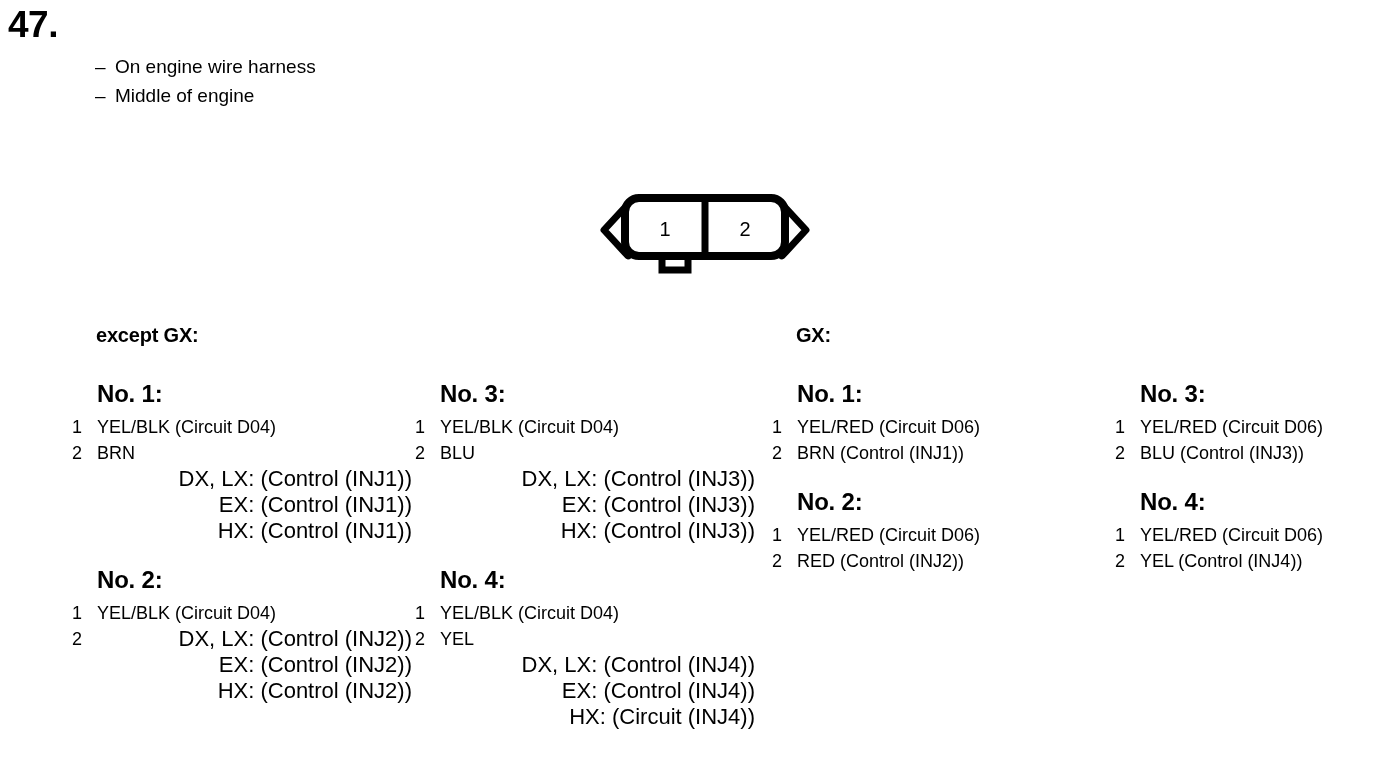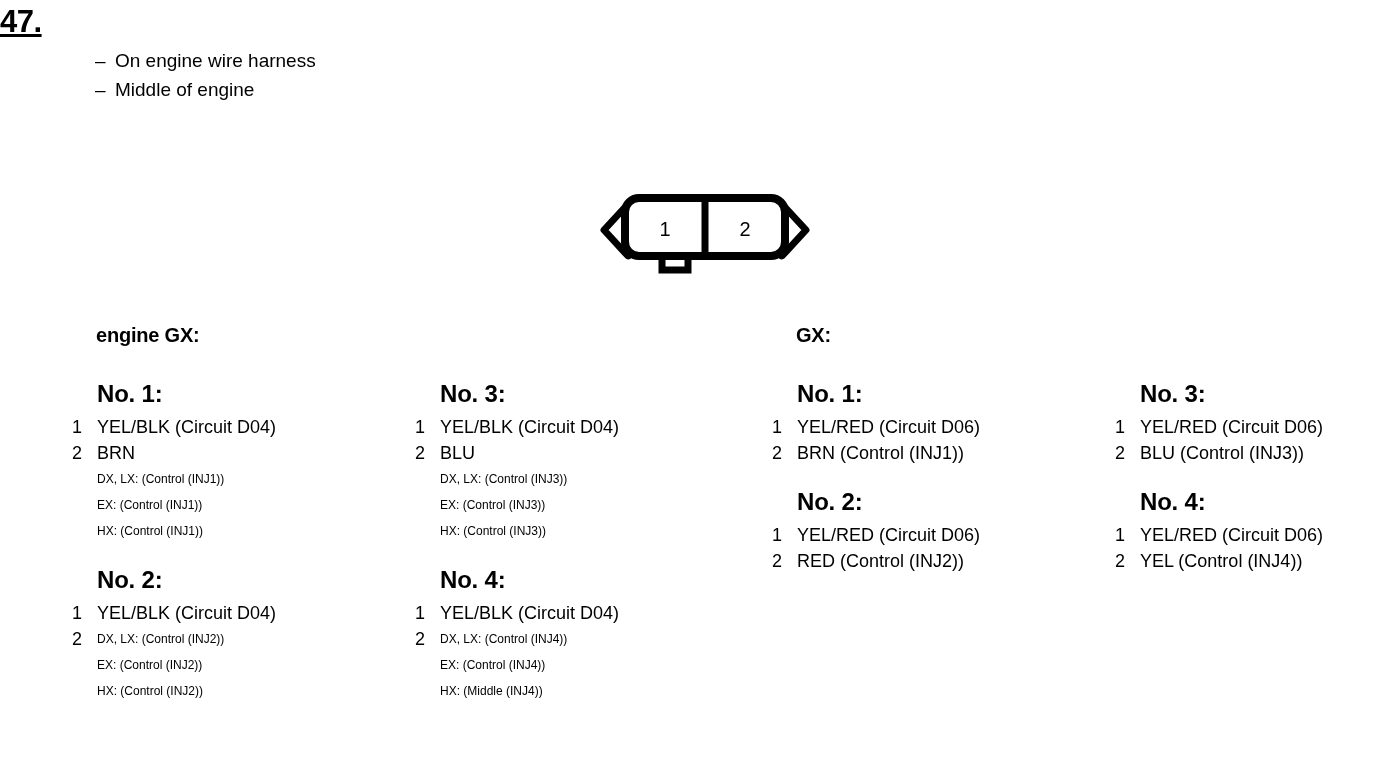--- a/index.html
+++ b/index.html
@@ -22,27 +22,26 @@
     left: 0;
     top: 0;
     width: 1392px;
   }
   #title-row {
     display: flex;
     align-items: baseline;
     padding-top: 4px;
   }
   #entry-number {
-    font-size: 31px;
+    font-size: 37px;
     font-weight: bold;
     width: 82px;
-    padding-left: 0;
+    padding-left: 8px;
     box-sizing: border-box;
     letter-spacing: -0.5px;
-    text-decoration: underline;
   }
   #entry-title {
     font-size: 31px;
     font-weight: bold;
     letter-spacing: -0.3px;
   }
   #attr-list {
     margin-top: 6px;
     padding-left: 95px;
   }
@@ -100,23 +99,24 @@
     font-size: 18px;
     line-height: 26px;
     white-space: nowrap;
   }
   .pin-number {
     width: 25px;
     flex: 0 0 25px;
   }
   .pin-body { flex: 1 1 auto; }
   .pin-detail {
-    font-size: 12px;
+    font-size: 22px;
     line-height: 26px;
     white-space: nowrap;
+    text-align: right;
   }
 </style>
 </head>
 <body>
 
 <div id="title-block">
   <div id="title-row">
     <div id="entry-number">47.</div>
   </div>
   <div id="attr-list">
@@ -140,21 +140,21 @@
 
     <rect x="25" y="8" width="160" height="58" rx="14" ry="14" fill="#fff" stroke="#000" stroke-width="8"></rect>
 
     <line x1="105" y1="8" x2="105" y2="66" stroke="#000" stroke-width="7"></line>
 
     <text id="conn-pin-0" x="65" y="46" text-anchor="middle" font-family="Liberation Sans, sans-serif" font-size="20" fill="#000">1</text>
     <text id="conn-pin-1" x="145" y="46" text-anchor="middle" font-family="Liberation Sans, sans-serif" font-size="20" fill="#000">2</text>
   </svg>
 </div>
 
-<div class="variant-heading" id="variant-heading-0">engine GX:</div>
+<div class="variant-heading" id="variant-heading-0">except GX:</div>
 <div class="variant-heading" id="variant-heading-1">GX:</div>
 
 <div class="injector-column" id="injector-column-0">
     <div class="injector-group">
       <div class="group-title">No. 1:</div>
       <div class="pin-row">
         <span class="pin-number">1</span>
         <span class="pin-body">
           <div>YEL/BLK (Circuit D04)</div>
         </span>
@@ -210,23 +210,24 @@
       <div class="group-title">No. 4:</div>
       <div class="pin-row">
         <span class="pin-number">1</span>
         <span class="pin-body">
           <div>YEL/BLK (Circuit D04)</div>
         </span>
       </div>
       <div class="pin-row">
         <span class="pin-number">2</span>
         <span class="pin-body">
+          <div>YEL</div>
           <div class="pin-detail">DX, LX: (Control (INJ4))</div>
           <div class="pin-detail">EX: (Control (INJ4))</div>
-          <div class="pin-detail">HX: (Middle (INJ4))</div>
+          <div class="pin-detail">HX: (Circuit (INJ4))</div>
         </span>
       </div>
     </div>
   </div>
 <div class="injector-column" id="injector-column-2">
     <div class="injector-group">
       <div class="group-title">No. 1:</div>
       <div class="pin-row">
         <span class="pin-number">1</span>
         <span class="pin-body">

